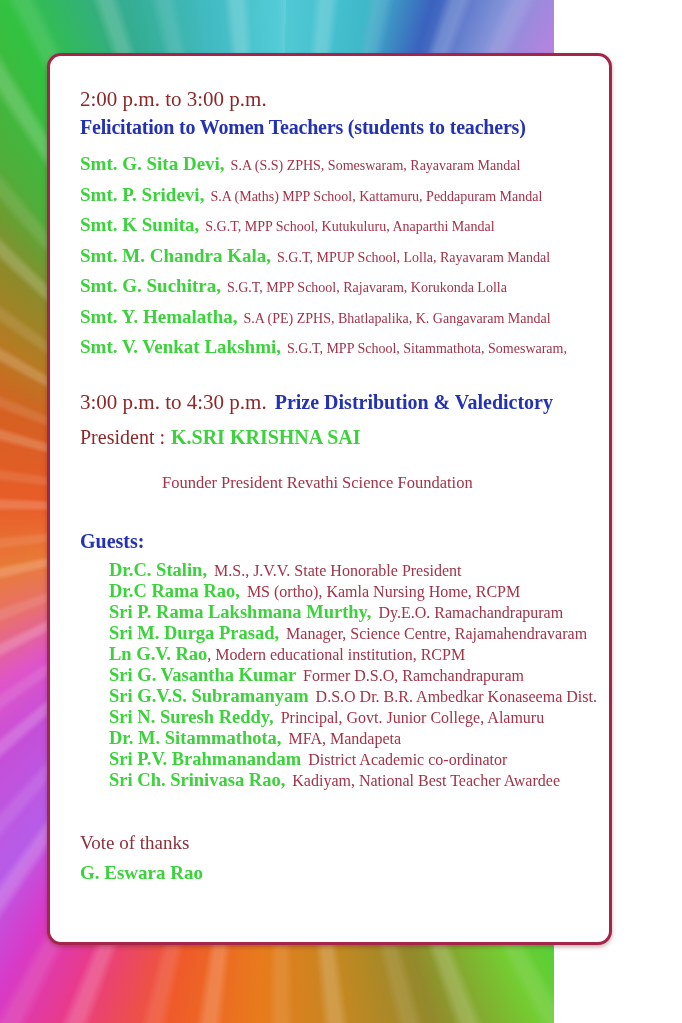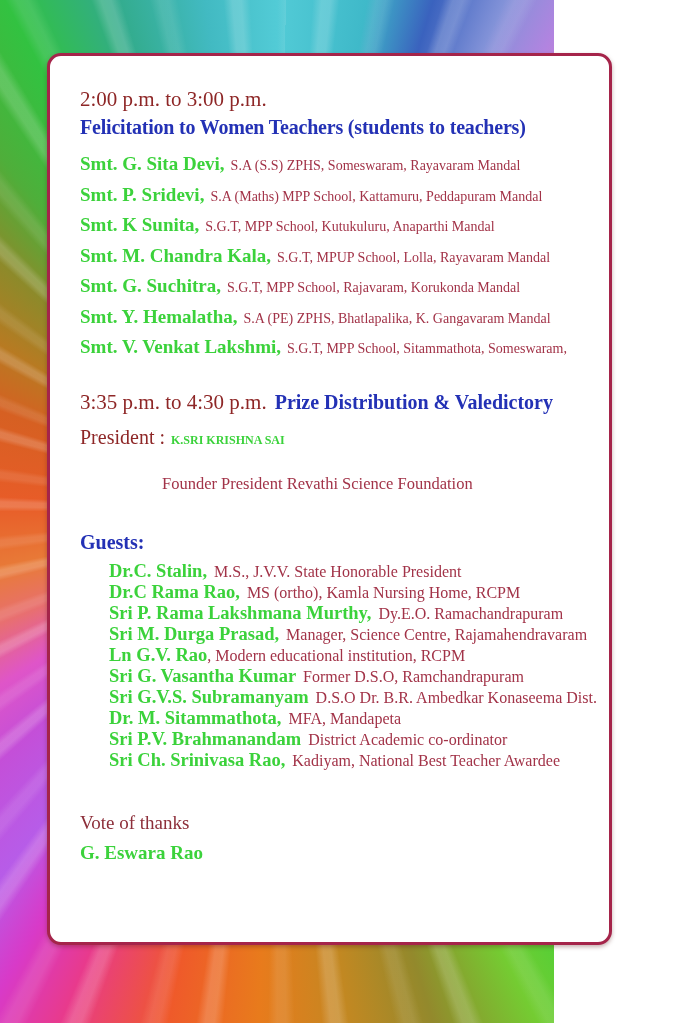--- a/index.html
+++ b/index.html
@@ -52,21 +52,21 @@
   .h-row { line-height: 28.5px; white-space: nowrap; }
   .h-name { font-size: 19px; margin-right: 6px; text-align: right; }
   .h-details { font-size: 14px; }
 
   .session2-line { margin-top: 27px; line-height: 22px; white-space: nowrap; }
   .time-2 { font-size: 21px; }
   .title-2 { font-size: 20px; margin-left: 8px; }
 
   .pres-line { margin-top: 11px; line-height: 22px; }
   .pres-label { font-size: 20px; }
-  .pres-name { font-size: 12px; margin-left: 6px; }
+  .pres-name { font-size: 20px; margin-left: 6px; }
   .founder-line { margin-top: 24px; margin-left: 82px; font-size: 16.5px; line-height: 18px; }
 
   .guests-heading { margin-top: 38px; font-size: 20px; line-height: 22px; }
   .guest-list { margin-top: 8px; }
   .g-row { line-height: 21px; white-space: nowrap; margin-left: 29px; }
   .g-name { font-size: 18.5px; margin-right: 7px; }
   .g-row.tight .g-name { margin-right: 0; }
   .g-details { font-size: 16px; }
 
   .vote-label { margin-top: 40px; font-size: 19px; line-height: 24px; color: #8d2f3a; }
@@ -88,32 +88,32 @@
       <div class="h-row">
         <span class="h-name green">Smt. P. Sridevi,</span><span class="h-details crimson">S.A (Maths) MPP School, Kattamuru, Peddapuram Mandal</span>
       </div>
       <div class="h-row">
         <span class="h-name green">Smt. K Sunita,</span><span class="h-details crimson">S.G.T, MPP School, Kutukuluru, Anaparthi Mandal</span>
       </div>
       <div class="h-row">
         <span class="h-name green">Smt. M. Chandra Kala,</span><span class="h-details crimson">S.G.T, MPUP School, Lolla, Rayavaram Mandal</span>
       </div>
       <div class="h-row">
-        <span class="h-name green">Smt. G. Suchitra,</span><span class="h-details crimson">S.G.T, MPP School, Rajavaram, Korukonda Mandal</span>
+        <span class="h-name green">Smt. G. Suchitra,</span><span class="h-details crimson">S.G.T, MPP School, Rajavaram, Korukonda Lolla</span>
       </div>
       <div class="h-row">
         <span class="h-name green">Smt. Y. Hemalatha,</span><span class="h-details crimson">S.A (PE) ZPHS, Bhatlapalika, K. Gangavaram Mandal</span>
       </div>
       <div class="h-row">
         <span class="h-name green">Smt. V. Venkat Lakshmi,</span><span class="h-details crimson">S.G.T, MPP School, Sitammathota, Someswaram,</span>
       </div>
     </div>
 
     <div class="session2-line">
-      <span class="time-2 maroon">3:35 p.m. to 4:30 p.m.</span><span class="title-2 blue">Prize Distribution &amp; Valedictory</span>
+      <span class="time-2 maroon">3:00 p.m. to 4:30 p.m.</span><span class="title-2 blue">Prize Distribution &amp; Valedictory</span>
     </div>
 
     <div class="pres-line">
       <span class="pres-label maroon">President :</span><span class="pres-name green">K.SRI KRISHNA SAI</span>
     </div>
     <div class="founder-line crimson">Founder President Revathi Science Foundation</div>
 
     <div class="guests-heading blue">Guests:</div>
 
     <div class="guest-list">
@@ -132,20 +132,23 @@
       <div class="g-row tight">
         <span class="g-name green">Ln G.V. Rao</span><span class="g-details crimson">, Modern educational institution, RCPM</span>
       </div>
       <div class="g-row">
         <span class="g-name green">Sri G. Vasantha Kumar</span><span class="g-details crimson">Former D.S.O, Ramchandrapuram</span>
       </div>
       <div class="g-row">
         <span class="g-name green">Sri G.V.S. Subramanyam</span><span class="g-details crimson">D.S.O Dr. B.R. Ambedkar Konaseema Dist.</span>
       </div>
       <div class="g-row">
+        <span class="g-name green">Sri N. Suresh Reddy,</span><span class="g-details crimson">Principal, Govt. Junior College, Alamuru</span>
+      </div>
+      <div class="g-row">
         <span class="g-name green">Dr. M. Sitammathota,</span><span class="g-details crimson">MFA, Mandapeta</span>
       </div>
       <div class="g-row">
         <span class="g-name green">Sri P.V. Brahmanandam</span><span class="g-details crimson">District Academic co-ordinator</span>
       </div>
       <div class="g-row">
         <span class="g-name green">Sri Ch. Srinivasa Rao,</span><span class="g-details crimson">Kadiyam, National Best Teacher Awardee</span>
       </div>
     </div>
 

